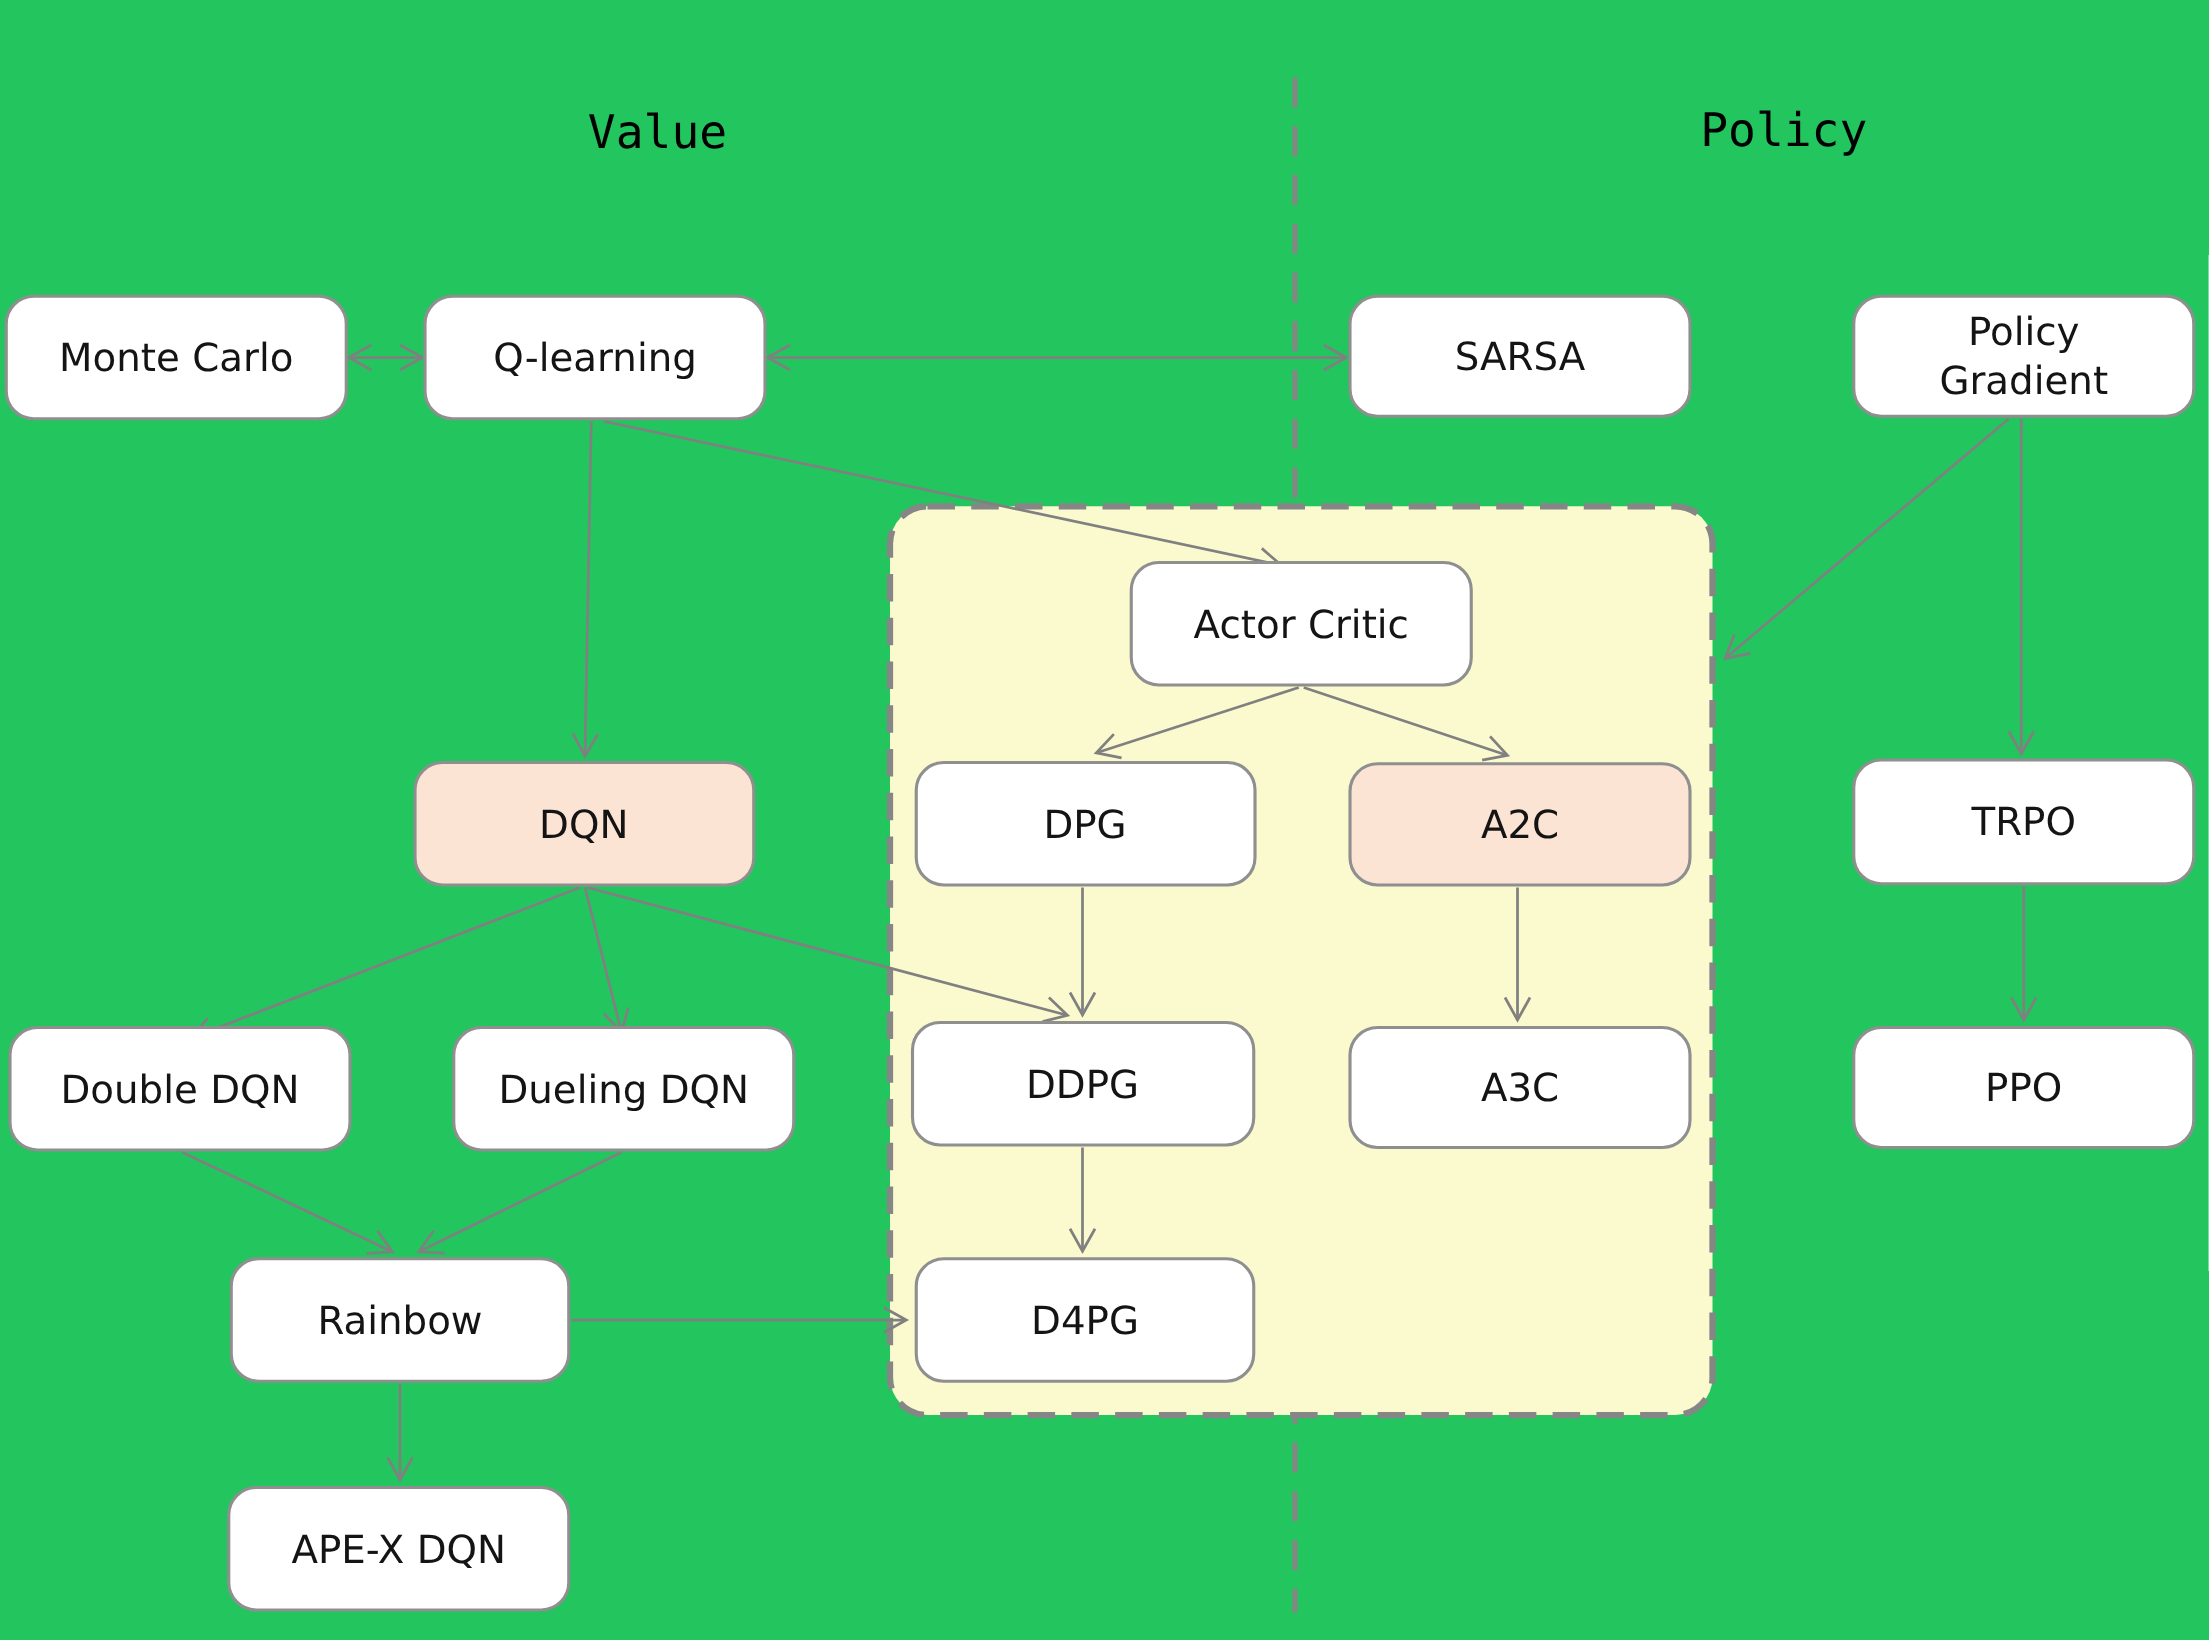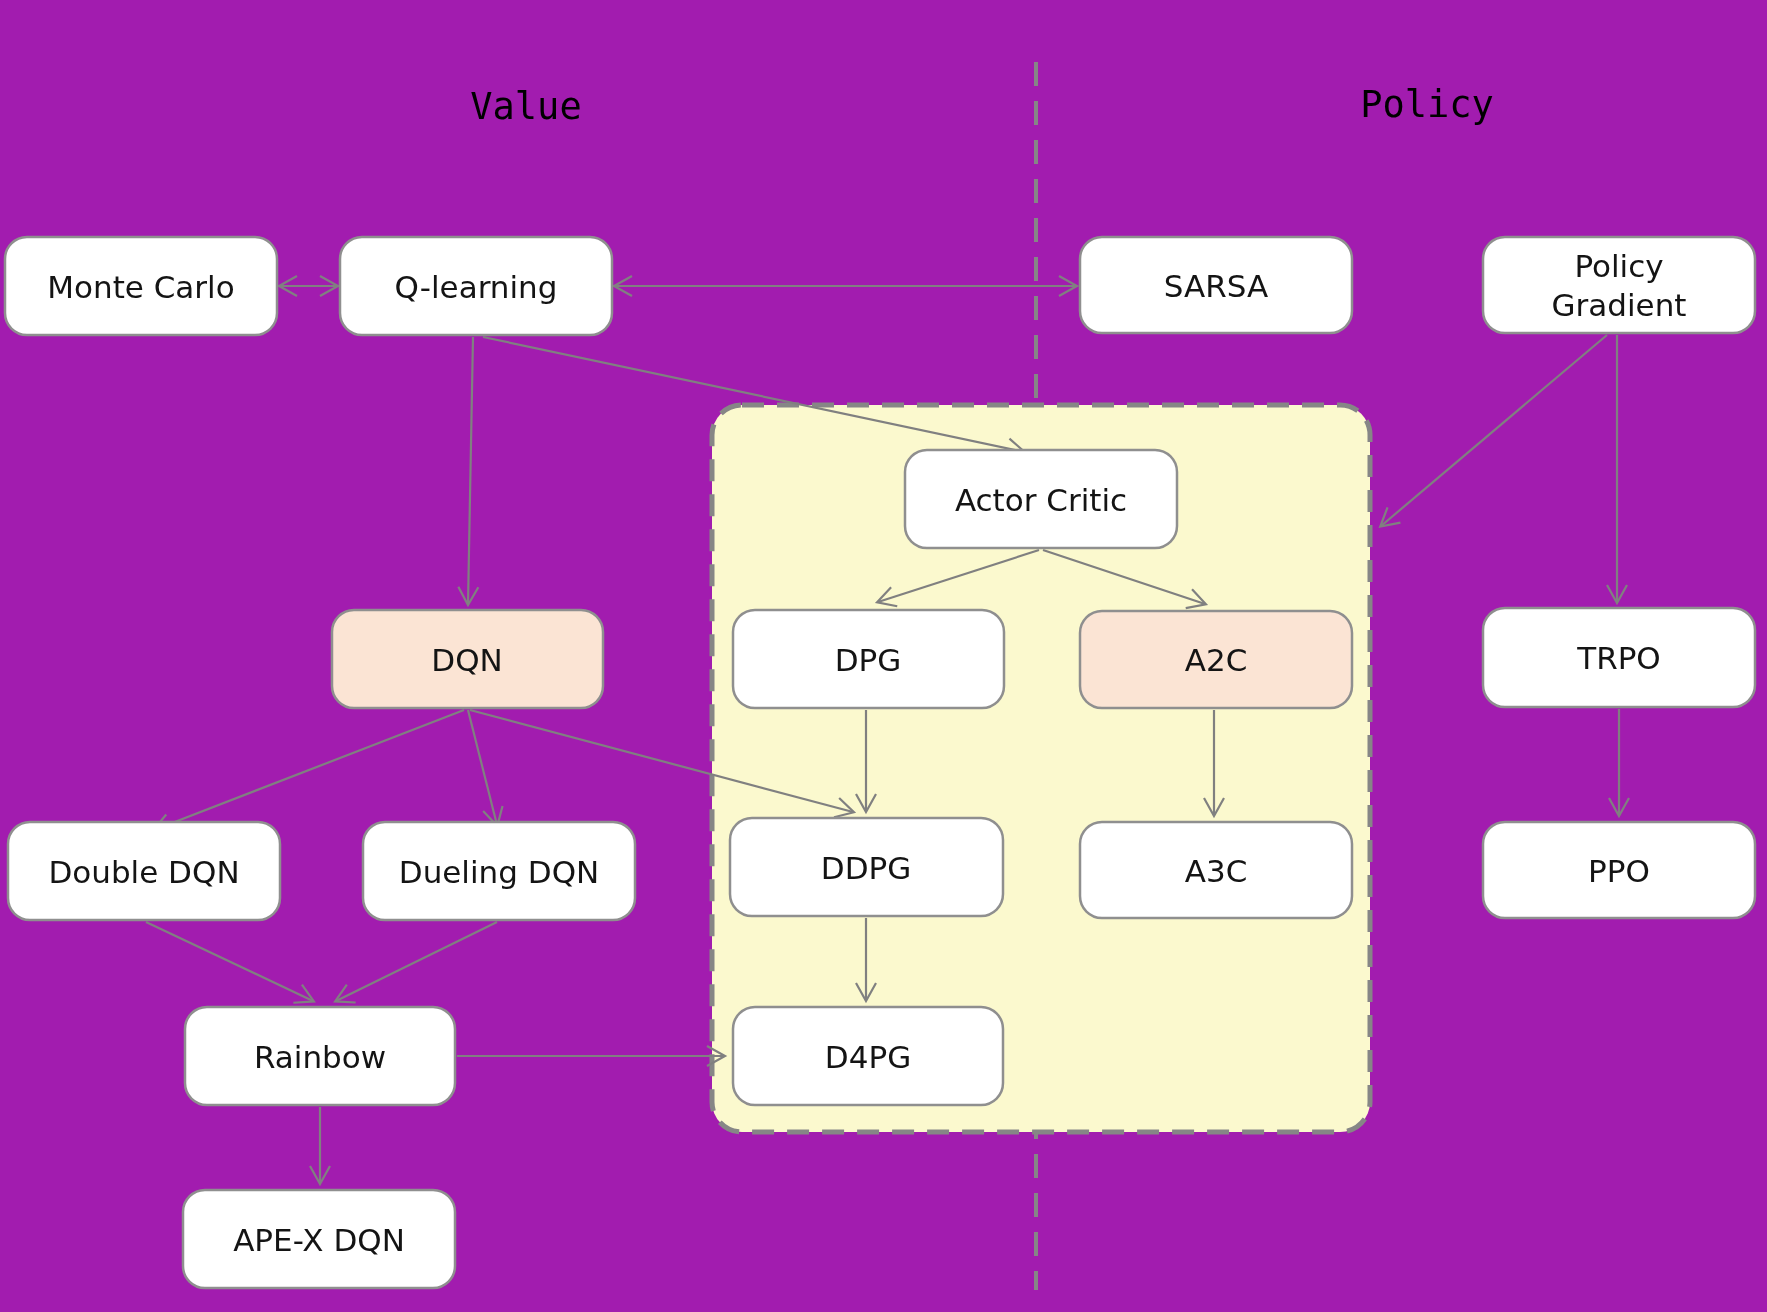--- a/index.html
+++ b/index.html
@@ -1,16 +1,16 @@
 <!DOCTYPE html>
 <html><head>
 <meta charset="utf-8">
 <style>
   html,body{margin:0;padding:0;background:#ffffff;}
-  #stage{position:relative;width:1767px;height:1312px;background:#a21caf;overflow:hidden;}
+  #stage{position:relative;width:1767px;height:1312px;background:#22c55e;overflow:hidden;}
   svg{display:block;}
   .box{stroke:#8f8f8f;stroke-width:2.5;}
   .edge{stroke:#808080;stroke-width:2.2;fill:none;}
   .separator{stroke:#868686;stroke-width:4;stroke-dasharray:24 15;fill:none;}
   .region{stroke:#868686;stroke-width:5;stroke-dasharray:22 13;}
   .lbl{font-family:"DejaVu Sans","Liberation Sans",sans-serif;font-size:31px;fill:#141414;
        text-anchor:middle;dominant-baseline:central;}
   .title{font-family:"DejaVu Sans Mono","Liberation Mono",monospace;font-size:37px;fill:#000000;
        text-anchor:middle;dominant-baseline:central;}
 </style>

